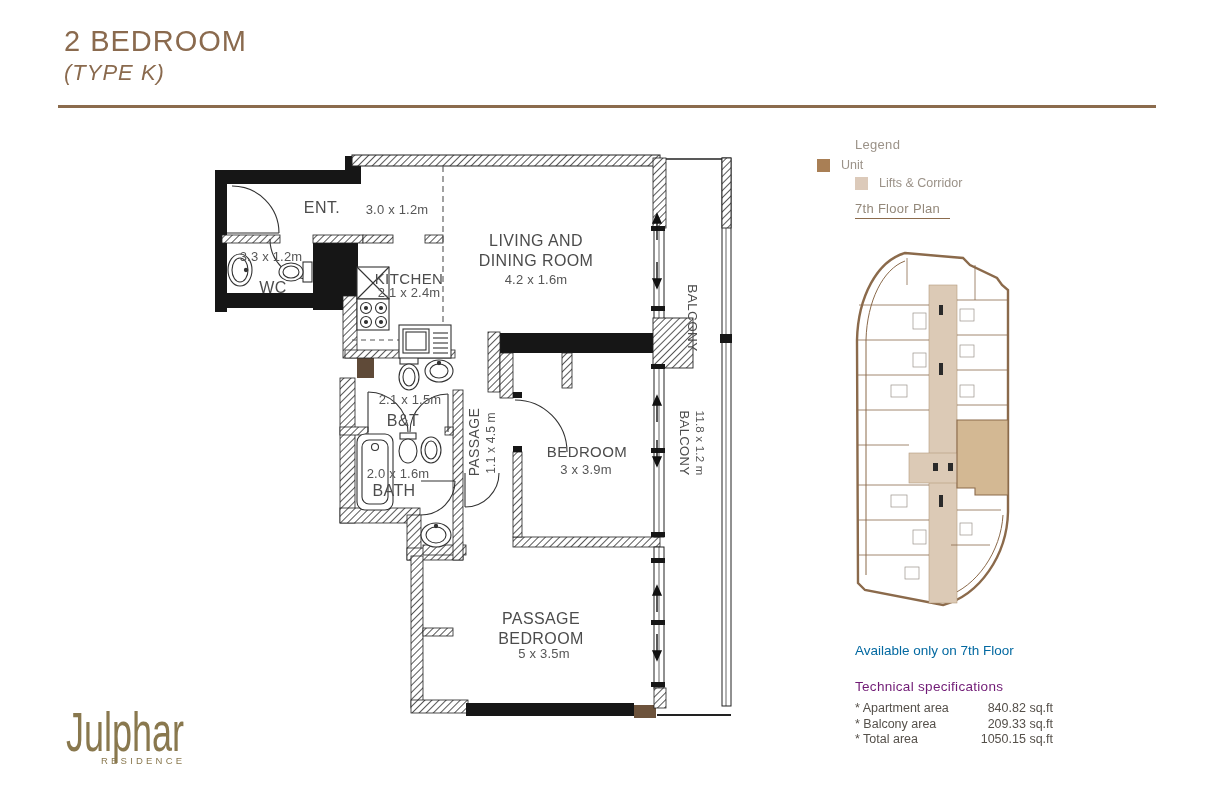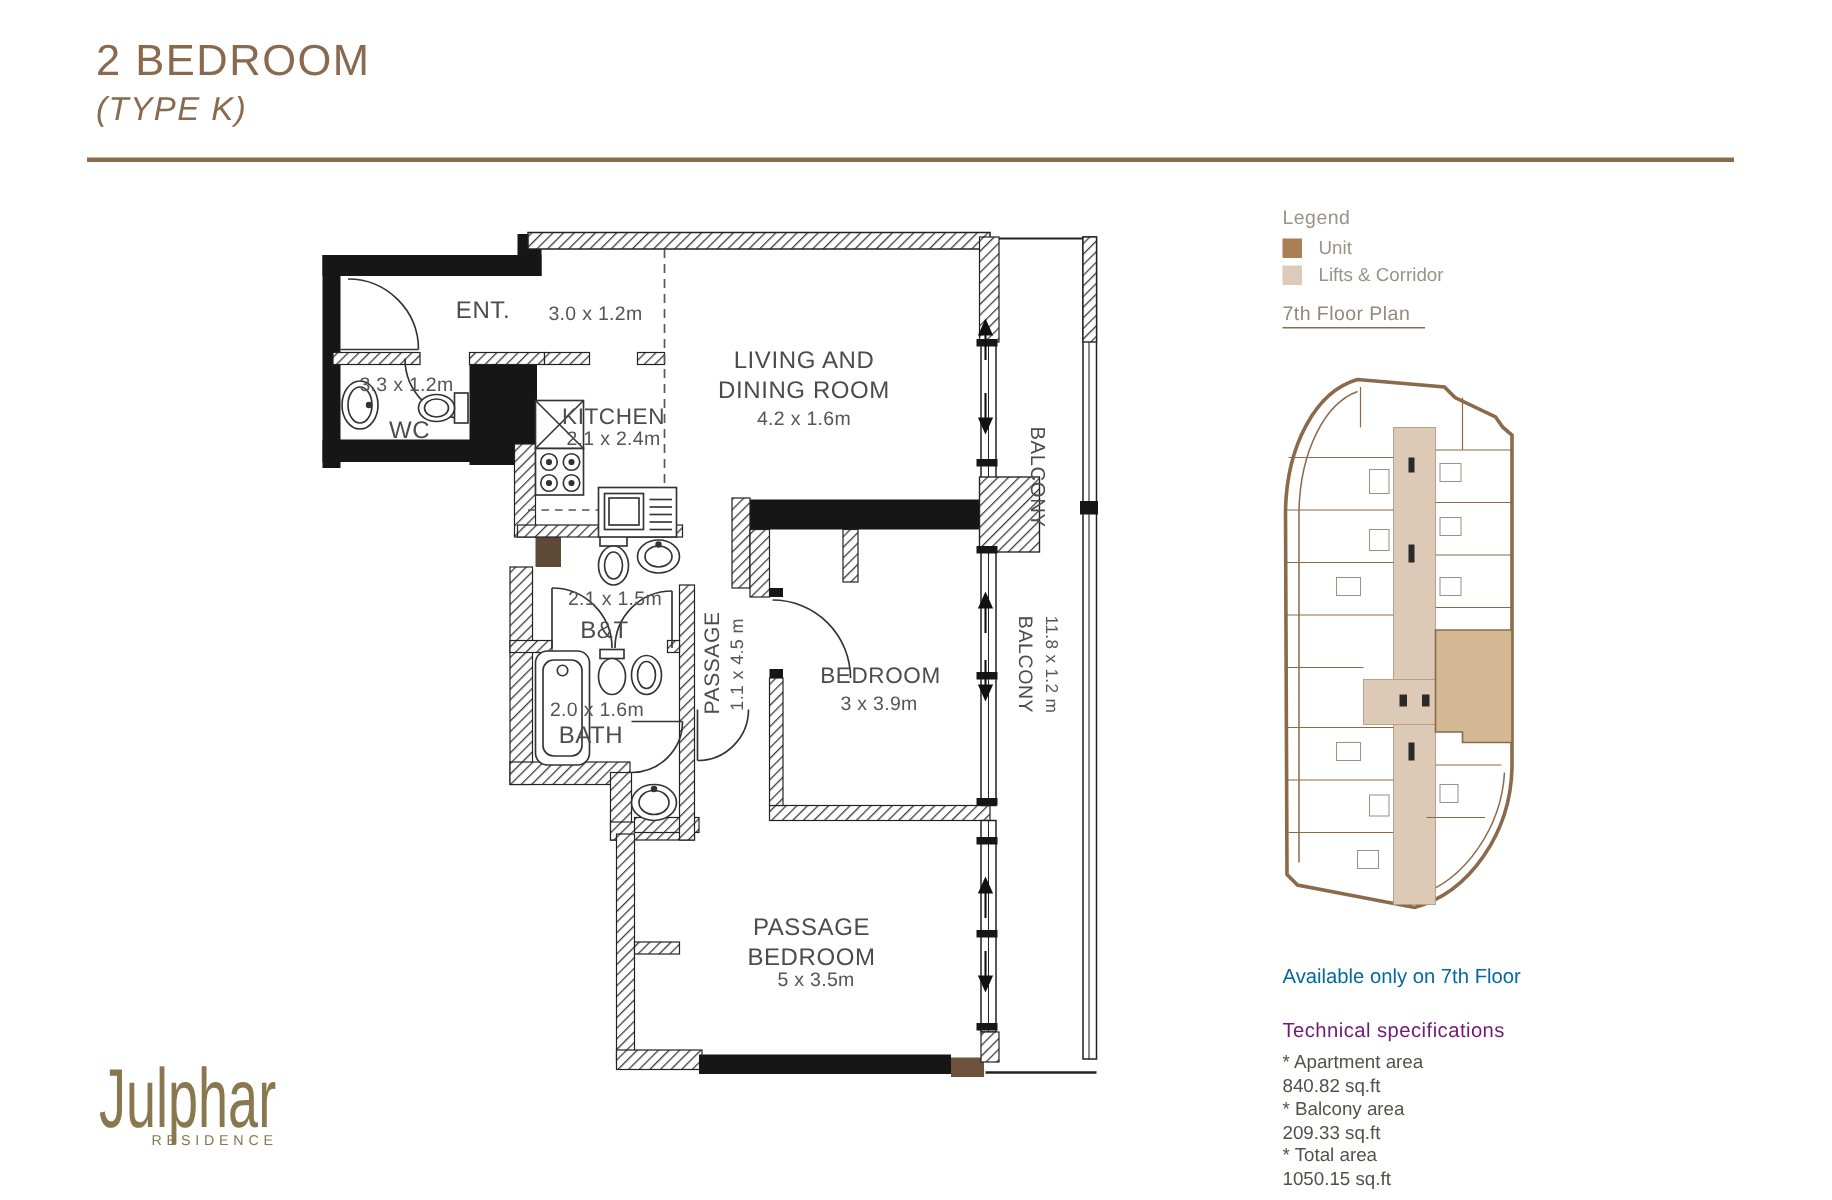--- a/index.html
+++ b/index.html
@@ -15,21 +15,21 @@
   .roomname{font-size:16px;color:#4c4c4c;letter-spacing:.4px;}
   .roomdims{font-size:13px;color:#565656;letter-spacing:.2px;}
   .legend-h{font-size:13px;color:#9b9288;letter-spacing:.3px;}
   .legend-item{font-size:12.5px;color:#9b9288;}
   .swatch{width:13px;height:13px;display:inline-block;}
   .floorlink{font-size:13px;color:#93887a;letter-spacing:.3px;
              border-bottom:1.5px solid #8b6b4d;padding:0 10px 2px 0;cursor:pointer;}
   .avail{font-size:13.5px;color:#0369a1;}
   .spec-h{font-size:13.5px;color:#701a75;letter-spacing:.3px;}
   .spec-row{display:flex;justify-content:space-between;font-size:12.5px;
-            color:#55504a;line-height:15.5px;flex-direction:column;}
+            color:#55504a;line-height:15.5px;}
   .logo-main{font-size:36px;color:#89784e;letter-spacing:0;
              transform:scaleY(1.55);transform-origin:top left;font-weight:400;}
   .logo-sub{font-size:9.5px;color:#89784e;letter-spacing:3.2px;}
 </style>
 </head>
 <body>
 
 <div class="abs title1" style="left:64px;top:25px">2 BEDROOM</div>
 <div class="abs title2" style="left:64px;top:60px">(TYPE K)</div>
 <div class="abs rule" style="left:58px;top:105px;width:1098px"></div>
@@ -270,21 +270,21 @@
 <div class="abs ctr roomname" style="left:541px;top:619px">PASSAGE</div>
 <div class="abs ctr roomname" style="left:541px;top:639px">BEDROOM</div>
 <div class="abs ctr roomdims" style="left:544px;top:653px">5 x 3.5m</div>
 
 <div class="abs rot90 roomname" style="left:692px;top:318px;font-size:13.5px">BALCONY</div>
 <div class="abs rot90 roomname" style="left:684px;top:443px;font-size:13px">BALCONY</div>
 <div class="abs rot90 roomdims" style="left:700px;top:443px;font-size:11.5px">11.8 x 1.2 m</div>
 
 <div class="abs legend-h" style="left:855px;top:137px">Legend</div>
 
-<div class="abs" style="left:855px;top:158px;display:flex;align-items:flex-end">
+<div class="abs" style="left:817px;top:158px;display:flex;align-items:flex-end">
   <span class="swatch" style="background: rgb(169, 127, 85);"></span>
   <span class="legend-item" style="margin-left:11px">Unit</span>
 </div>
 <div class="abs" style="left:855px;top:176px;display:flex;align-items:center">
   <span class="swatch" style="background: rgb(220, 202, 186);"></span>
   <span class="legend-item" style="margin-left:11px">Lifts &amp; Corridor</span>
 </div>
 
 <div class="abs floorlink" style="left:855px;top:201px">7th Floor Plan</div>
 

